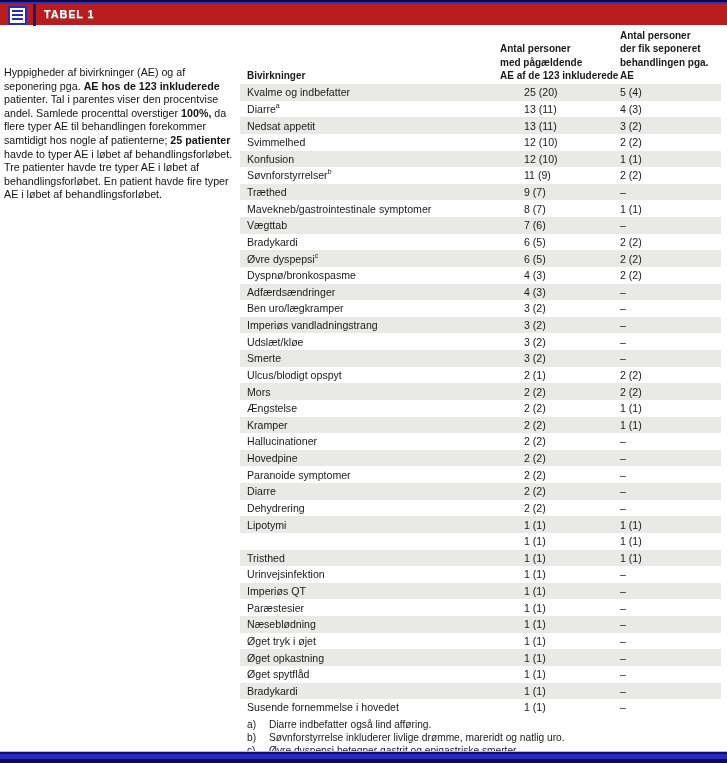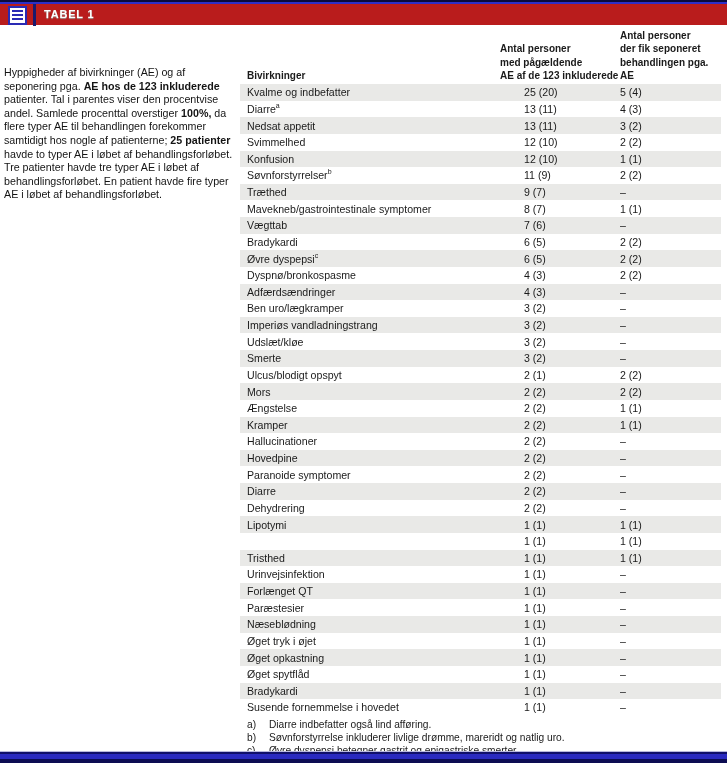--- a/index.html
+++ b/index.html
@@ -266,21 +266,21 @@
           <span class="td-name">Tristhed</span>
           <span class="td-c2">1 (1)</span>
           <span class="td-c3">1 (1)</span>
         </div>
         <div class="trow even">
           <span class="td-name">Urinvejsinfektion</span>
           <span class="td-c2">1 (1)</span>
           <span class="td-c3">–</span>
         </div>
         <div class="trow odd">
-          <span class="td-name">Forlænget QT</span>
+          <span class="td-name">Imperiøs QT</span>
           <span class="td-c2">1 (1)</span>
           <span class="td-c3">–</span>
         </div>
         <div class="trow even">
           <span class="td-name">Paræstesier</span>
           <span class="td-c2">1 (1)</span>
           <span class="td-c3">–</span>
         </div>
         <div class="trow odd">
           <span class="td-name">Næseblødning</span>

